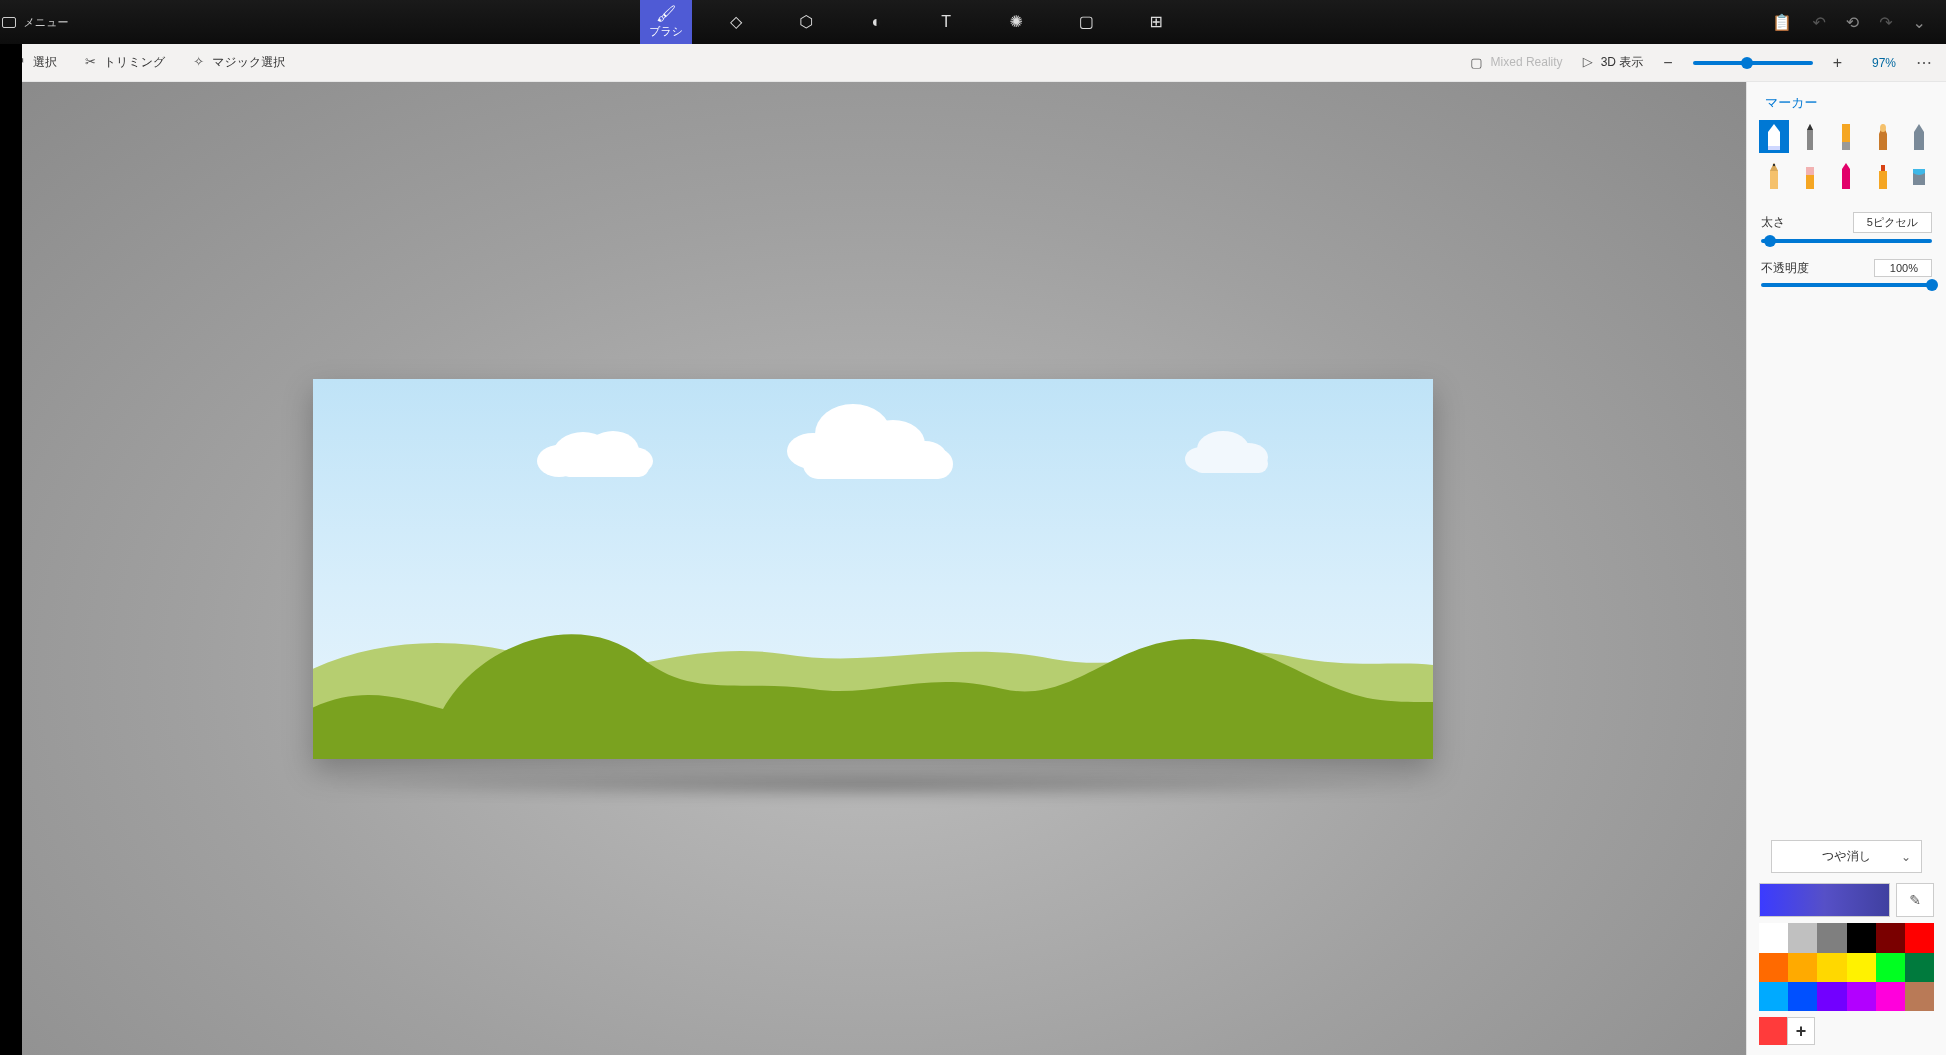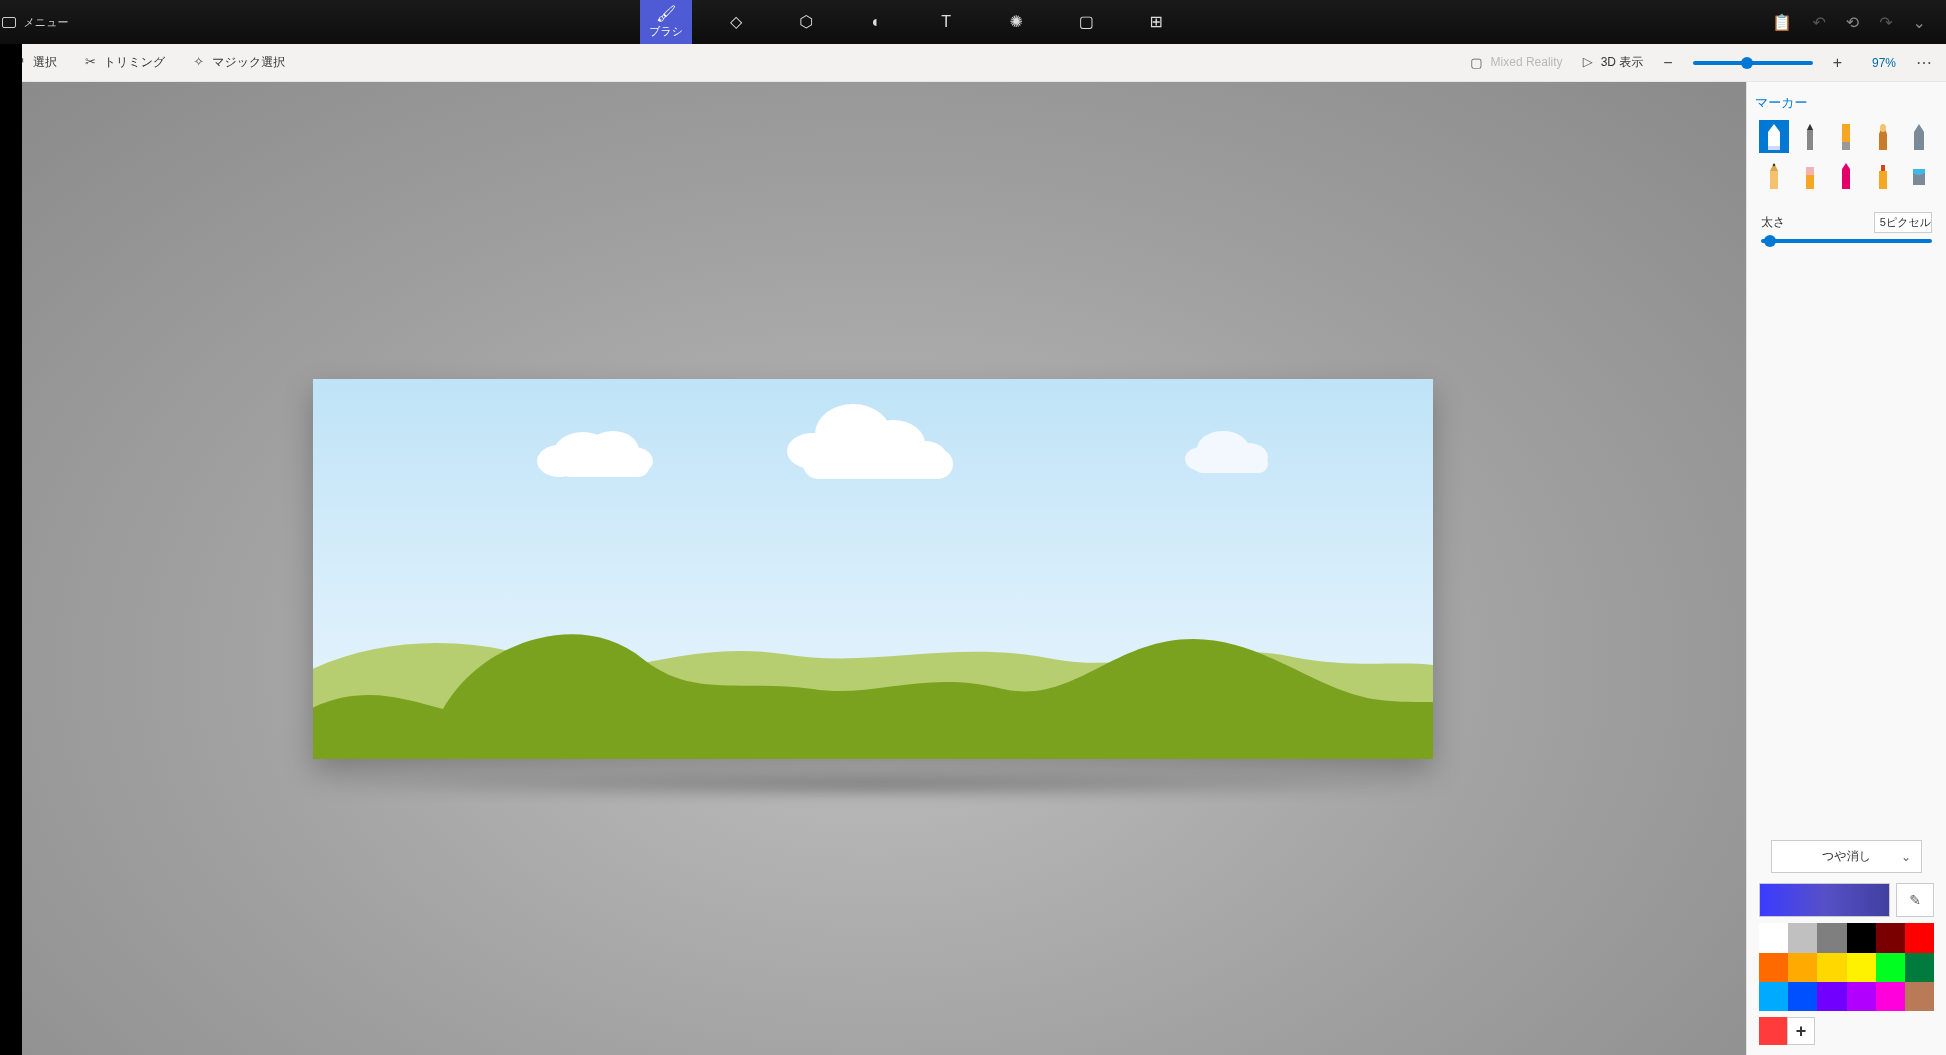--- a/index.html
+++ b/index.html
@@ -101,21 +101,21 @@
 .panel {
   width: 200px;
   background: #f9f9f9;
   border-left: 1px solid #e2e2e2;
   display: flex; flex-direction: column;
   font-size: 12px;
   color: #333;
 }
 .panel-header {
   color: #0078d4;
-  padding: 12px 8px 8px;
+  padding: 12px 18px 8px;
   font-size: 13px;
 }
 .brush-grid {
   display: grid;
   grid-template-columns: repeat(5, 1fr);
   gap: 6px;
   padding: 0 12px 12px;
 }
 .brush-item {
   aspect-ratio: 1 / 1.1;
@@ -125,21 +125,21 @@
 .brush-item.selected { background: #0078d4; }
 .brush-item .bicon { width: 20px; height: 26px; display: block; }
 
 .slider-block { padding: 8px 14px; }
 .slider-row {
   display: flex; justify-content: space-between; align-items: center;
   margin-bottom: 6px;
 }
 .slider-row .val {
   border: 1px solid #ccc; background: #fff;
-  padding: 2px 0; font-size: 11px; min-width: 58px; text-align: right;
+  padding: 2px 13px; font-size: 11px; min-width: 58px; text-align: right;
 }
 .p-slider {
   height: 4px; background: #0078d4; border-radius: 2px; position: relative;
 }
 .p-slider .thumb {
   position: absolute; top: 50%;
   width: 12px; height: 12px; background: #0078d4; border-radius: 50%;
   transform: translate(-50%, -50%);
 }
 
@@ -384,20 +384,29 @@
     <div class="slider-block">
       <div class="slider-row">
         <span>太さ</span>
         <span class="val">5ピクセル</span>
       </div>
       <div class="p-slider">
         <div class="thumb" id="thumb-thick" style="left: 5%;"></div>
       </div>
     </div>
 
+    <div class="slider-block">
+      <div class="slider-row">
+        <span>不透明度</span>
+        <span class="val">100%</span>
+      </div>
+      <div class="p-slider">
+        <div class="thumb" id="thumb-op" style="left: 100%;"></div>
+      </div>
+    </div>
 
     <div class="panel-gap"></div>
 
     <div class="material-select">
       <span>つや消し</span>
     </div>
 
     <div class="current-color-row">
       <div class="current-color"></div>
       <div class="eyedrop">

